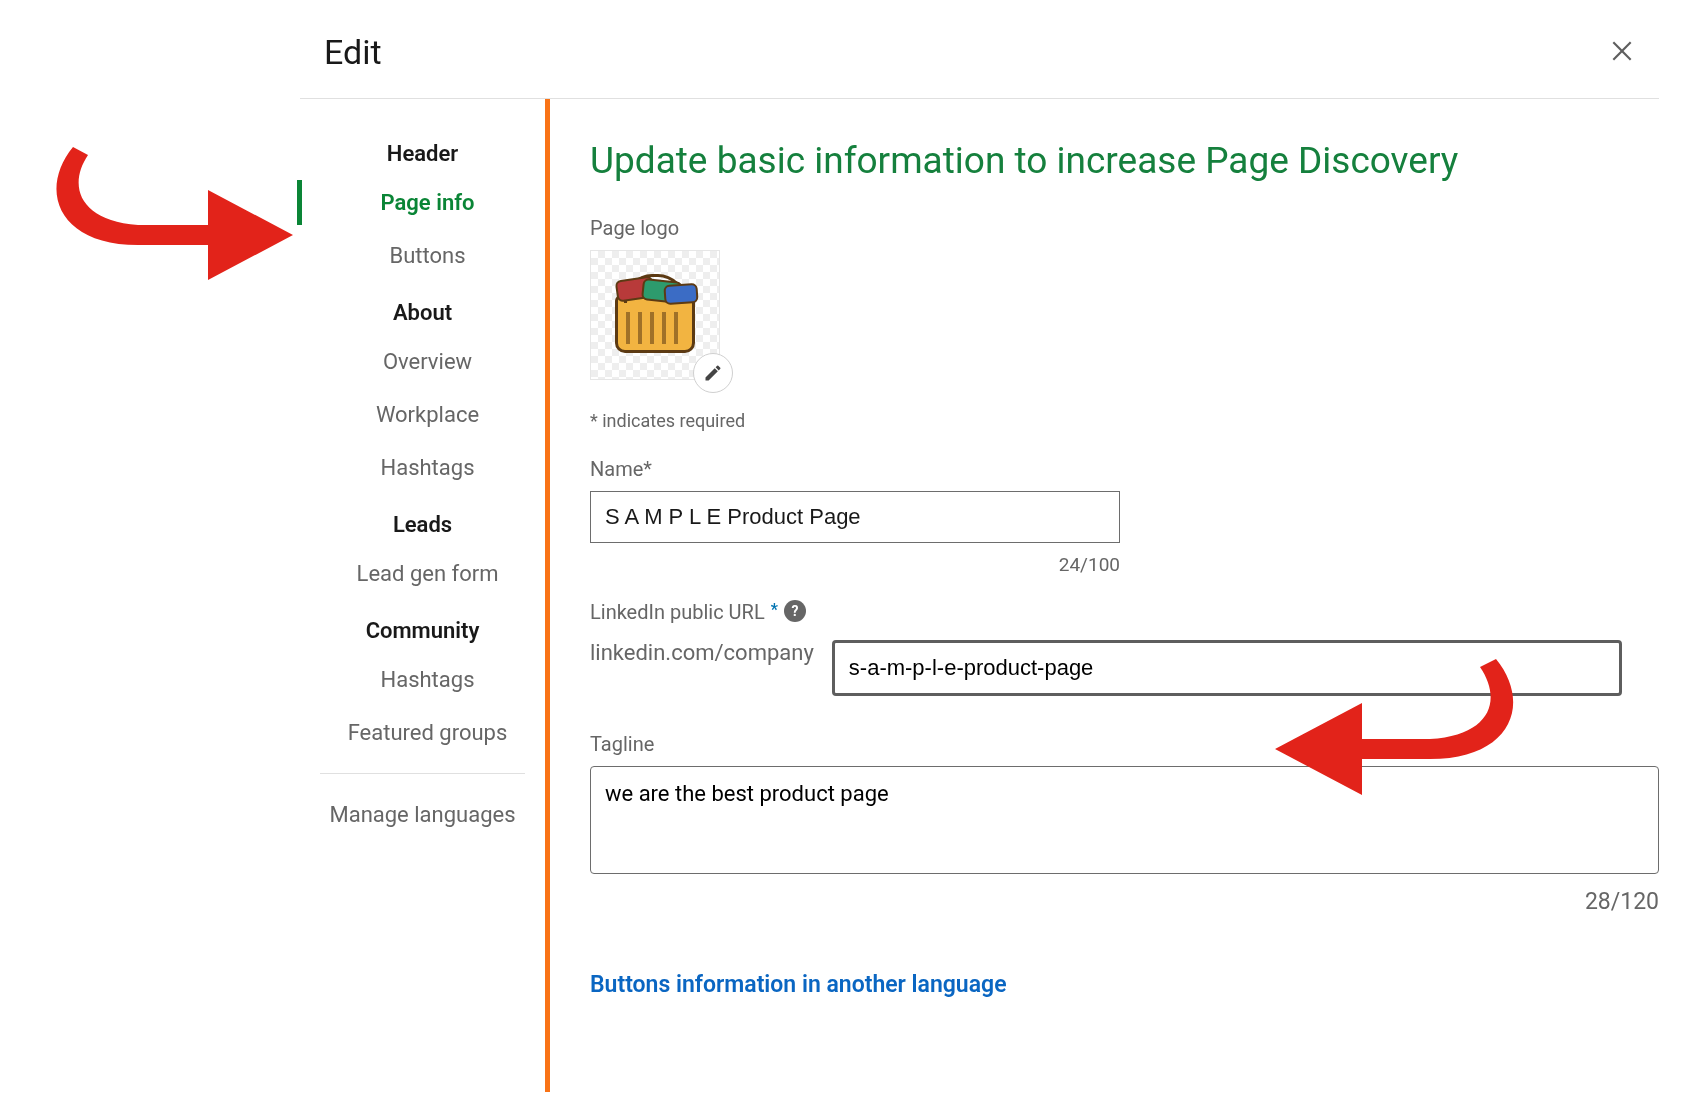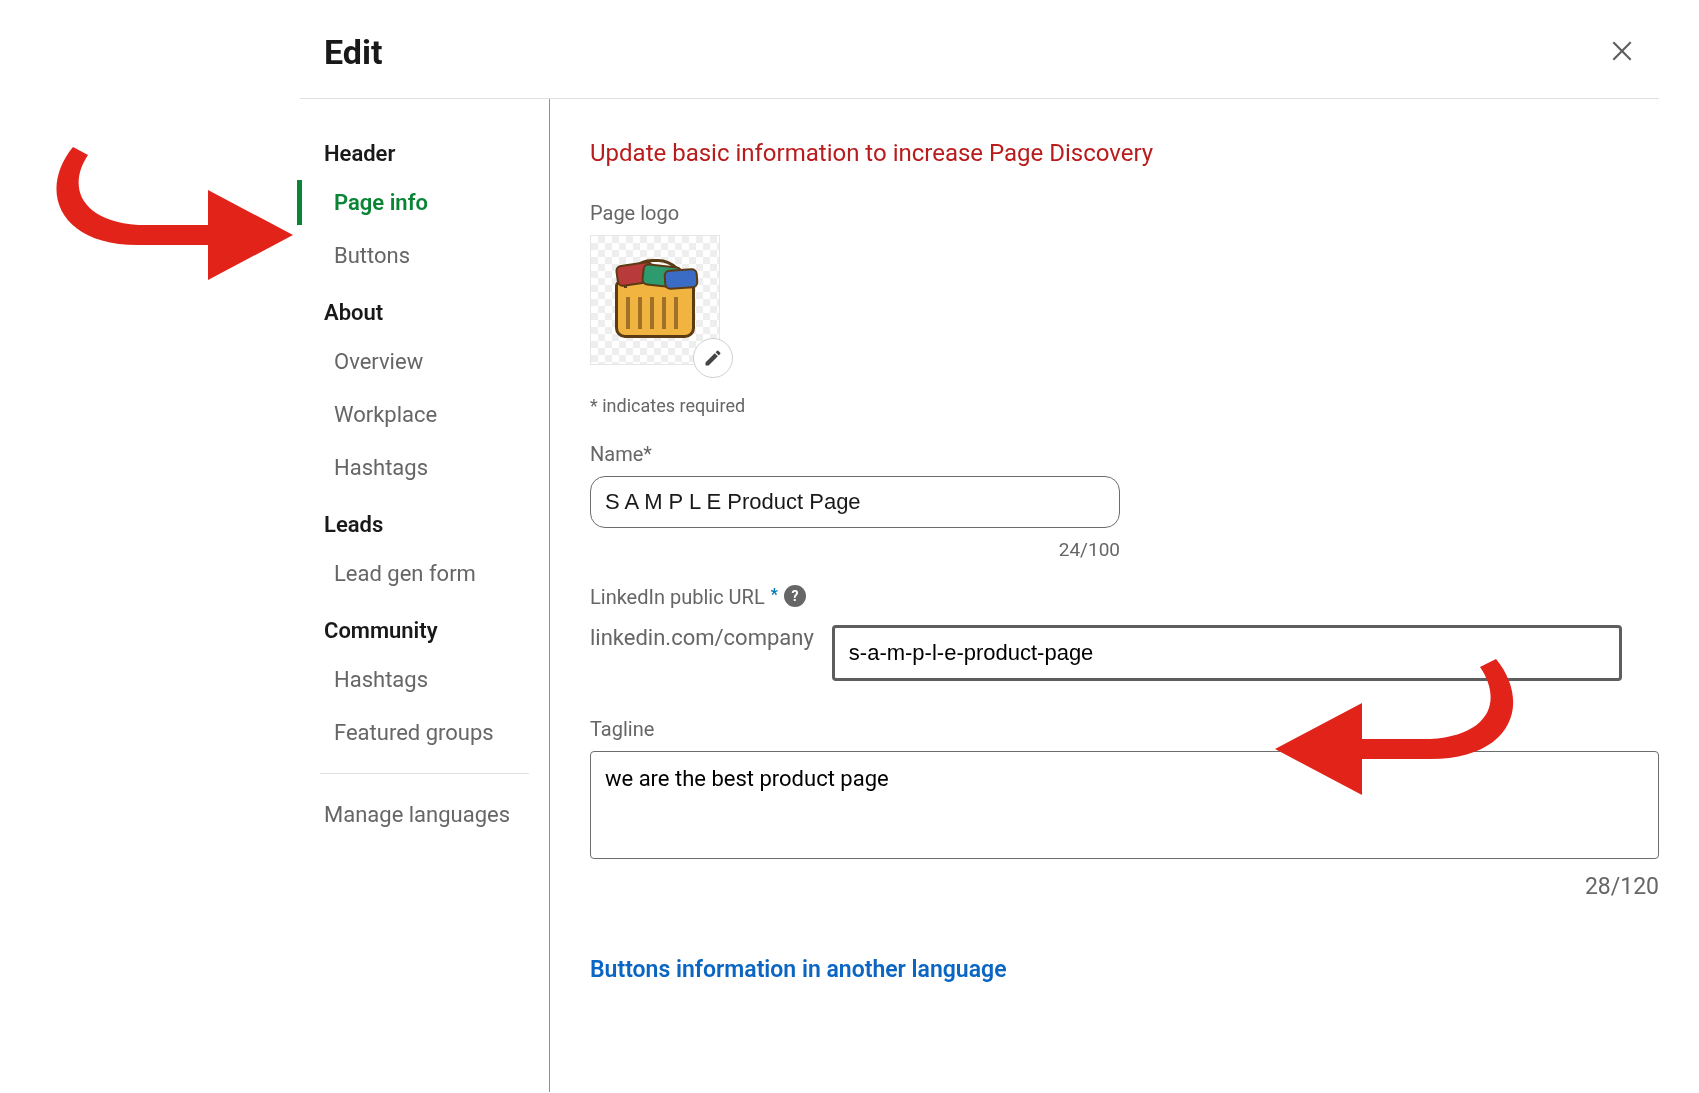--- a/index.html
+++ b/index.html
@@ -21,40 +21,41 @@
   }
   .modal-header {
     display: flex;
     justify-content: space-between;
     align-items: center;
     padding: 12px 24px 26px 24px;
     border-bottom: 1px solid #e0e0e0;
   }
   .modal-title {
     font-size: 34px;
-    font-weight: 700;
+    font-weight: 400;
     color: #191919;
   }
   .close-btn {
     font-size: 34px;
     color: #5e5e5e;
     cursor: pointer;
     background: none;
     border: none;
     line-height: 1;
   }
   .modal-body {
     display: flex;
     height: calc(100% - 80px);
   }
   .sidebar {
     width: 250px;
-    border-right: 1px solid #f97316;
+    border-right: 5px solid #f97316;
     padding-top: 24px;
     position: relative;
+    text-align: center;
   }
   .sb-section {
     font-size: 22px;
     font-weight: 600;
     color: #191919;
     padding: 18px 24px 10px 24px;
   }
   .sb-item {
     font-size: 22px;
     font-weight: 400;
@@ -84,23 +85,23 @@
   .sb-item.manage {
     padding-left: 24px;
     color: #666666;
   }
   .content {
     flex: 1;
     padding: 40px 0 0 40px;
     position: relative;
   }
   .content-title {
-    font-size: 24px;
+    font-size: 37px;
     font-weight: 400;
-    color: #b91c1c;
+    color: #15803d;
     margin-bottom: 34px;
   }
   .field-label {
     font-size: 20px;
     color: #666666;
     margin-bottom: 10px;
   }
   .logo-box {
     width: 130px;
     height: 130px;
@@ -170,21 +171,21 @@
   }
   .hint {
     font-size: 18px;
     color: #666666;
     margin: 30px 0 26px 0;
   }
   .text-input {
     font-size: 22px;
     padding: 12px 14px;
     border: 1px solid #6d6d6d;
-    border-radius: 15px;
+    border-radius: 0;
     color: #191919;
     background: #fff;
   }
   .name-input { width: 530px; }
   .counter {
     font-size: 19px;
     color: #666666;
     margin-top: 10px;
   }
   .counter.right { text-align: right; width: 530px; }

